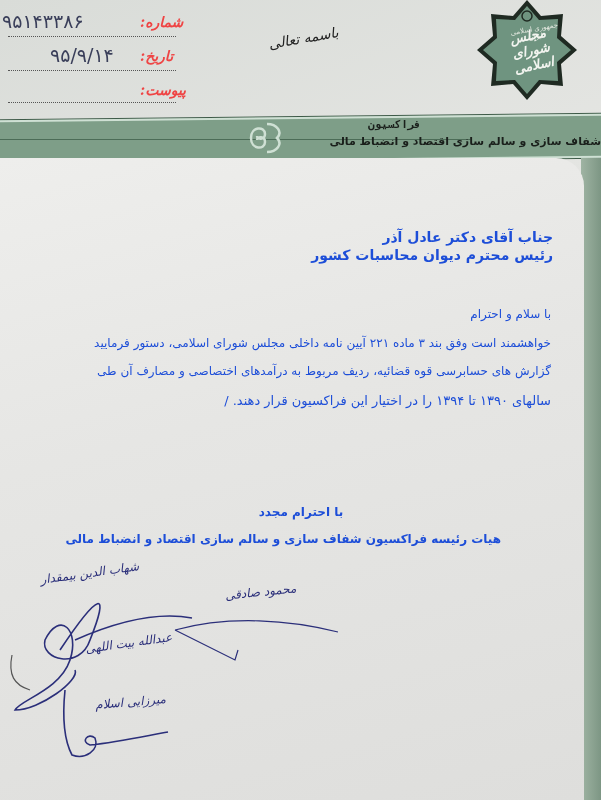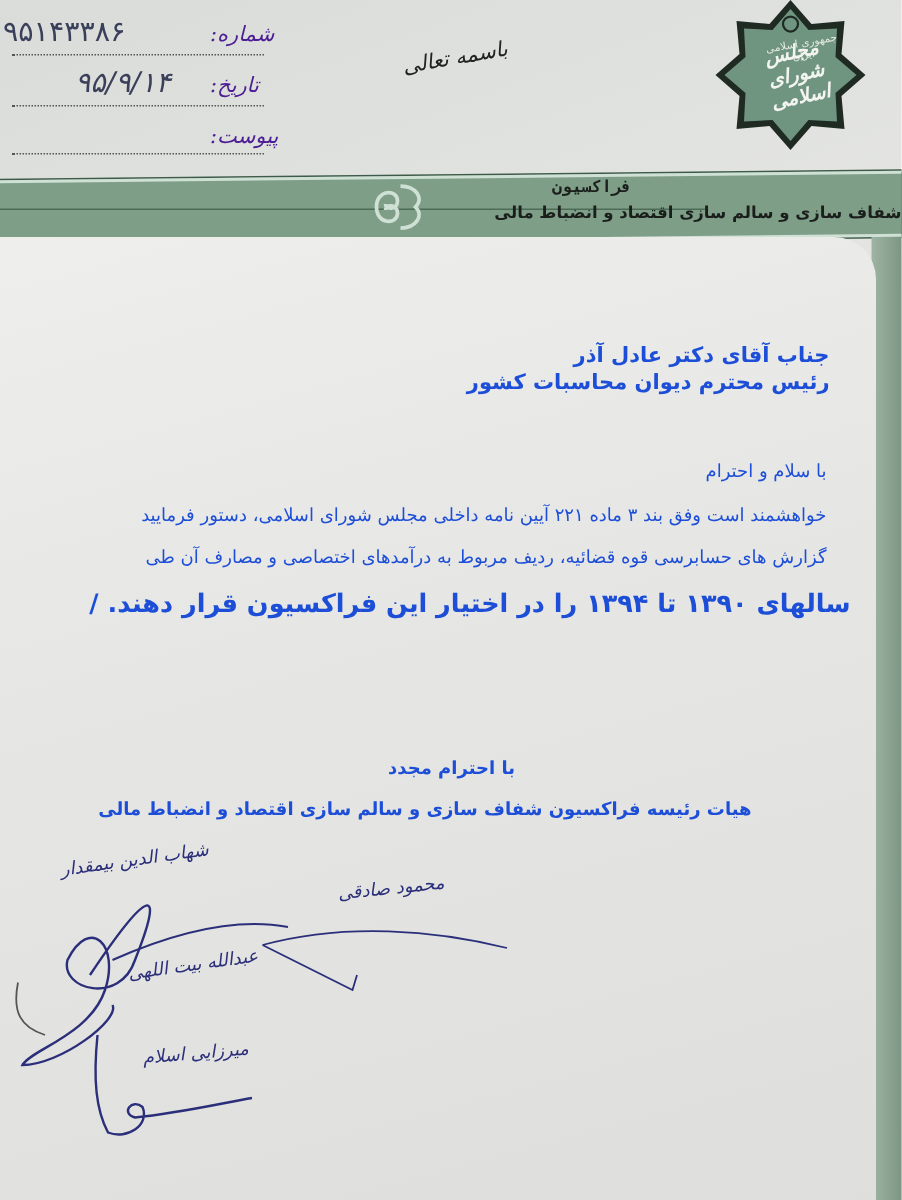--- a/index.html
+++ b/index.html
@@ -5,21 +5,21 @@
   html, body { margin:0; padding:0; }
   body {
     width:601px; height:800px; overflow:hidden; position:relative;
     background: linear-gradient(160deg, #d9dcd8 0%, #e4e5e2 35%, #dedfdc 70%, #d3d4d1 100%);
     font-family: "DejaVu Sans", sans-serif;
     direction: rtl;
   }
   .paper { position:absolute; left:0; top:0; width:601px; height:800px; }
   
   .hdr-field { position:absolute; left:8px; width:168px; height:22px; border-bottom:1px dotted #555; }
-  .hdr-label { position:absolute; font-family:"DejaVu Serif", serif; font-weight:normal; font-style:italic; font-size:14px; color:#4c1d95; }
+  .hdr-label { position:absolute; font-family:"DejaVu Serif", serif; font-weight:bold; font-style:italic; font-size:14px; color:#ef4444; }
   .hdr-value { position:absolute; font-family:"DejaVu Sans", sans-serif; font-size:19px; color:#3a3f5a; letter-spacing:3px; direction:ltr; }
   .basmala { position:absolute; left:268px; top:30px; font-family:"DejaVu Serif", serif; font-style:italic; font-size:14px; color:#222; transform:rotate(-10deg); }
   
   .emblem { position:absolute; left:472px; top:0; width:110px; height:100px; }
   .emblem-text { position:absolute; left:492px; top:28px; width:78px; text-align:center; color:#f2f4ef; font-family:"DejaVu Serif", serif; font-weight:bold; font-style:italic; font-size:13px; line-height:15px; transform:rotate(-12deg); }
   .emblem-sub { position:absolute; left:505px; top:25px; width:60px; text-align:center; color:#e3e8df; font-size:7px; transform:rotate(-10deg); }
   
   .band { position:absolute; left:0; top:117px; width:601px; height:40px;
     background:#7e9e88; border-top:2px solid #cfe0d4; border-bottom:2px solid #cfe0d4;
     box-shadow: 0 -1px 0 #3e5a48, 0 1px 0 #3e5a48; transform:skewY(-0.6deg); }
@@ -32,38 +32,38 @@
   .white-card { position:absolute; left:0; top:158px; width:584px; height:642px;
     background: linear-gradient(165deg, #eeeeec 0%, #e6e6e4 40%, #dededc 100%);
     border-top-right-radius:28px; }
   .txt { position:absolute; color:#1d4ed8; white-space:nowrap; }
   .bold { font-weight:bold; }
   .addr1 { right:48px; top:229px; font-size:14px; }
   .addr2 { right:48px; top:247px; font-size:14px; }
   .greet { right:50px; top:307px; font-size:12px; }
   .body1 { right:50px; top:336px; font-size:12px; }
   .body2 { right:50px; top:364px; font-size:12px; }
-  .body3 { right:34px; top:393px; font-size:17px;font-weight:bold; }
+  .body3 { right:50px; top:393px; font-size:13px; }
   .closing { right:300px; top:505px; font-size:12px; transform:translateX(50%);text-align:center; }
   .sig-title { right:100px; top:532px; font-size:12px;margin-left:39px; }
   .sig { position:absolute; font-family:"DejaVu Serif", serif; font-style:italic; color:#2b2f7a; font-size:12px; white-space:nowrap; }
   svg.scribble { position:absolute; left:0; top:560px; }
 </style>
 </head>
 <body>
 
 <div class="paper">
 
   <div class="hdr-field" style="top:14px;"></div>
   <span class="hdr-label" style="left:140px; top:14px;">شماره:</span>
   <span class="hdr-value" style="left:2px; top:10px;">۹۵۱۴۳۳۸۶</span>
 
   <div class="hdr-field" style="top:48px;"></div>
   <span class="hdr-label" style="left:140px; top:48px;">تاریخ:</span>
-  <span class="hdr-value" style="left:50px; top:44px;font-style:italic;">۹۵/۹/۱۴</span>
+  <span class="hdr-value" style="left:50px; top:44px;">۹۵/۹/۱۴</span>
 
   <div class="hdr-field" style="top:80px;"></div>
   <span class="hdr-label" style="left:140px; top:82px;">پیوست:</span>
 
   <span class="basmala">باسمه تعالی</span>
 
   <svg class="emblem" viewBox="0 0 110 100">
     <g transform="translate(55,50)">
       <polygon points="0,-50 14,-34 36,-36 34,-14 50,0 34,14 36,36 14,34 0,50 -14,34 -36,36 -34,14 -50,0 -34,-14 -36,-36 -14,-34" fill="#1f2a22"></polygon>
       <polygon points="0,-44 12,-30 31,-31 30,-12 44,0 30,12 31,31 12,30 0,44 -12,30 -31,31 -30,12 -44,0 -30,-12 -31,-31 -12,-30" fill="#6f9480"></polygon>

